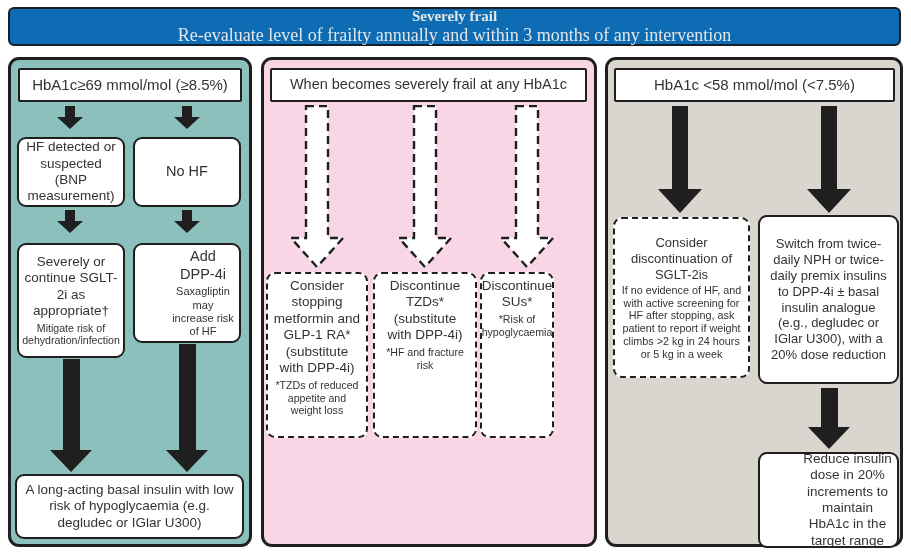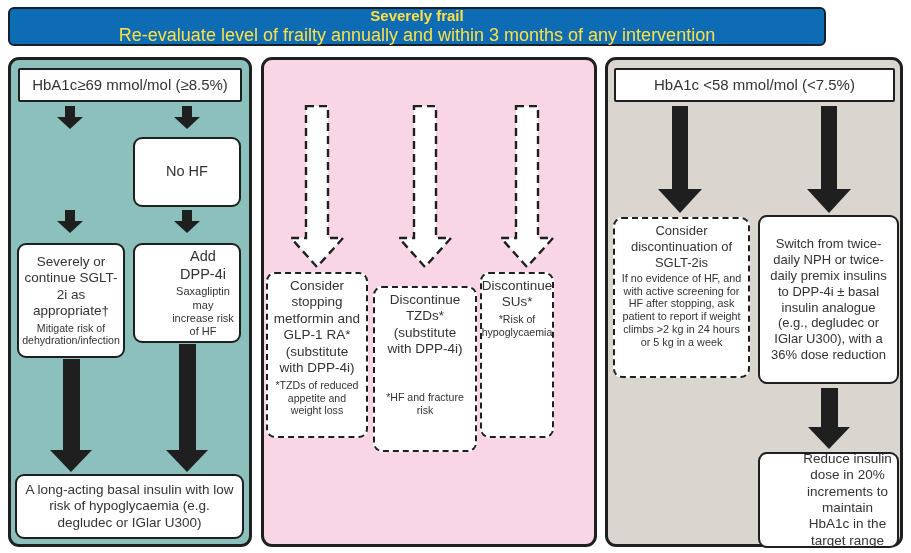--- a/index.html
+++ b/index.html
@@ -8,23 +8,23 @@
     --panel-pink:#f9d6e5;
     --panel-gray:#dbd5d0;
     --line:#1f1f1f;
     --text:#333333;
   }
   *{margin:0;padding:0;box-sizing:border-box;}
   body{font-family:"Liberation Sans","DejaVu Sans",sans-serif;background:#ffffff;}
   #stage{position:relative;width:911px;height:553px;background:#ffffff;overflow:hidden;color:var(--text);}
 
   
-  .banner{position:absolute;left:8px;top:7px;width:818px;height:39px;background:var(--banner-blue);
+  .banner{position:absolute;left:8px;top:7px;width:893px;height:39px;background:var(--banner-blue);
     border:2px solid #14212d;border-radius:6px;display:flex;flex-direction:column;justify-content:center;
-    align-items:center;color:#fde047;text-align:center;line-height:1.2;}
+    align-items:center;color:#e5e5e5;text-align:center;line-height:1.2;font-family:Liberation Serif, serif;}
   .banner .title{font-size:15px;font-weight:bold;}
   .banner .subtitle{font-size:18px;}
 
   
   .panel{position:absolute;top:57px;height:490px;border:3px solid var(--line);border-radius:11px;}
   .panel.teal{left:8px;width:244px;background:var(--panel-teal);}
   .panel.pink{left:261px;width:336px;background:var(--panel-pink);}
   .panel.gray{left:605px;width:298px;background:var(--panel-gray);}
 
   
@@ -70,20 +70,23 @@
 
     <div class="arrow arrow-sm" style="left:46px;top:46px;height:23px;">
         <div class="shaft"></div>
         <div class="head"></div>
       </div>
     <div class="arrow arrow-sm" style="left:163px;top:46px;height:23px;">
         <div class="shaft"></div>
         <div class="head"></div>
       </div>
 
+    <div class="wbox" style="left:6px;top:77px;width:108px;height:70px;">
+      <span class="main">HF detected or suspected (BNP measurement)</span>
+    </div>
     <div class="wbox" style="left:122px;top:77px;width:108px;height:70px;">
       <span class="main" style="font-size:14.5px;">No HF</span>
     </div>
 
     <div class="arrow arrow-sm" style="left:46px;top:150px;height:23px;">
         <div class="shaft"></div>
         <div class="head"></div>
       </div>
     <div class="arrow arrow-sm" style="left:163px;top:150px;height:23px;">
         <div class="shaft"></div>
@@ -107,32 +110,35 @@
         <div class="shaft"></div>
         <div class="head"></div>
       </div>
 
     <div class="wbox" style="left:4px;top:414px;width:229px;height:65px;">
       <span class="main">A long-acting basal insulin with low risk of hypoglycaemia (e.g. degludec or IGlar U300)</span>
     </div>
   </div>
 
   <div class="panel pink">
+    <div class="wbox hdr" style="left:6px;top:8px;width:317px;height:34px;">
+      <span class="main" style="font-size:14.5px;">When becomes severely frail at any HbA1c</span>
+    </div>
 
     <svg class="dashed-arrows" viewBox="0 0 330 168">
       <path d="M42 1 L64 1 L64 133 L79 133 L53 162 L27 133 L42 133 Z" fill="#ffffff" stroke="#1f1f1f" stroke-width="2.4" stroke-dasharray="8 5"></path>
       <path d="M150 1 L172 1 L172 133 L187 133 L161 162 L135 133 L150 133 Z" fill="#ffffff" stroke="#1f1f1f" stroke-width="2.4" stroke-dasharray="8 5"></path>
       <path d="M252 1 L274 1 L274 133 L289 133 L263 162 L237 133 L252 133 Z" fill="#ffffff" stroke="#1f1f1f" stroke-width="2.4" stroke-dasharray="8 5"></path>
     </svg>
 
     <div class="wbox dashed toptext" style="left:2px;top:212px;width:102px;height:166px;">
       <span class="main">Consider stopping metformin and GLP-1 RA* (substitute with DPP-4i)</span>
       <span class="note">*TZDs of reduced appetite and weight loss</span>
     </div>
-    <div class="wbox dashed toptext" style="left:109px;top:226px;width:104px;height:166px;gap:31px;">
+    <div class="wbox dashed toptext" style="left:109px;top:212px;width:104px;height:166px;">
       <span class="main">Discontinue TZDs* (substitute with DPP-4i)</span>
       <span class="note">*HF and fracture risk</span>
     </div>
     <div class="wbox dashed toptext" style="left:216px;top:212px;width:74px;height:166px;">
       <span class="main">Discontinue SUs*</span>
       <span class="note">*Risk of hypoglycaemia</span>
     </div>
   </div>
 
   <div class="panel gray">
@@ -142,27 +148,27 @@
 
     <div class="arrow arrow-xl" style="left:50px;top:46px;height:107px;">
         <div class="shaft"></div>
         <div class="head"></div>
       </div>
     <div class="arrow arrow-xl" style="left:199px;top:46px;height:107px;">
         <div class="shaft"></div>
         <div class="head"></div>
       </div>
 
-    <div class="wbox dashed toptext" style="left:5px;top:157px;width:137px;height:161px;padding-top:4px;">
+    <div class="wbox dashed toptext" style="left:5px;top:157px;width:137px;height:161px;padding-top:16px;">
       <span class="main" style="font-size:13px;">Consider discontinuation of SGLT-2is</span>
       <span class="note" style="font-size:10.8px;margin-top:1px;">If no evidence of HF, and with active screening for HF after stopping, ask patient to report if weight climbs &gt;2 kg in 24 hours or 5 kg in a week</span>
     </div>
 
     <div class="wbox" style="left:150px;top:155px;width:141px;height:169px;">
-      <span class="main" style="font-size:13px;">Switch from twice-daily NPH or twice-daily premix insulins to DPP-4i ± basal insulin analogue (e.g., degludec or IGlar U300), with a 36% dose reduction</span>
+      <span class="main" style="font-size:13px;">Switch from twice-daily NPH or twice-daily premix insulins to DPP-4i ± basal insulin analogue (e.g., degludec or IGlar U300), with a 20% dose reduction</span>
     </div>
 
     <div class="arrow arrow-lg" style="left:200px;top:328px;height:61px;">
         <div class="shaft"></div>
         <div class="head"></div>
       </div>
 
     <div class="wbox" style="left:150px;top:392px;width:141px;height:96px;padding-left:43px;">
       <span class="main">Reduce insulin dose in 20% increments to maintain HbA1c in the target range</span>
     </div>

